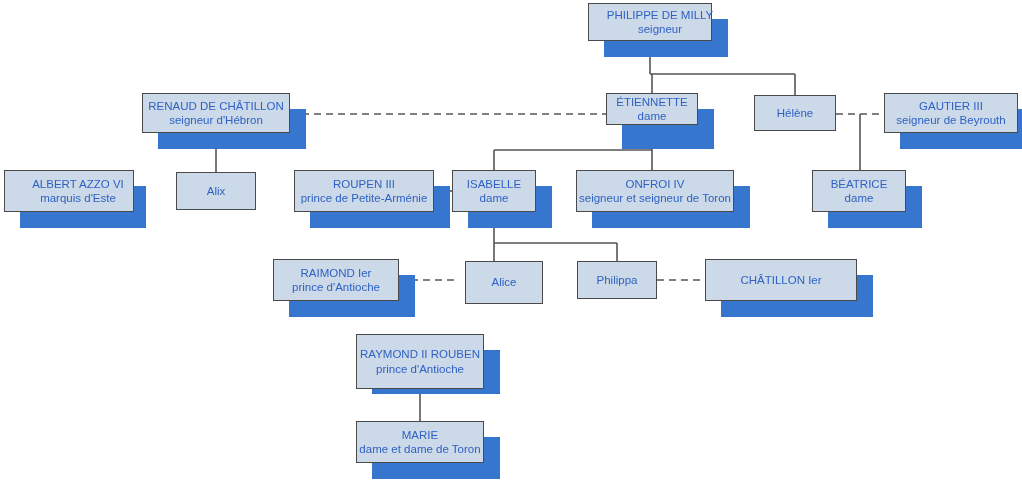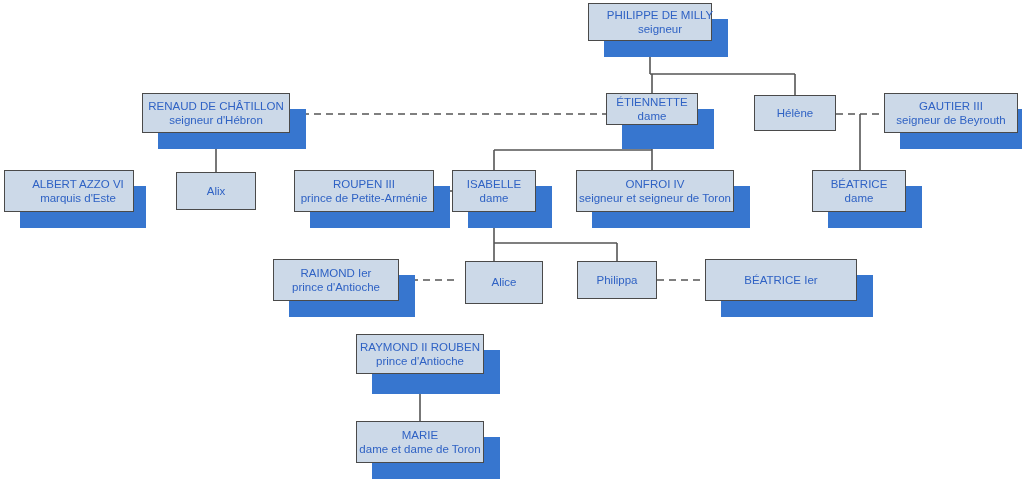--- a/index.html
+++ b/index.html
@@ -134,23 +134,23 @@
       <div class="l1">RAIMOND Ier</div>
       <div class="l2">prince d'Antioche</div>
     </div>
     <div class="node" style="left: 455px; top: 261px; width: 78px; height: 43px; margin-left: 10px;">
       <div class="l1">Alice</div>
     </div>
     <div class="node" style="left: 577px; top: 261px; width: 80px; height: 38px;">
       <div class="l1">Philippa</div>
     </div>
     <div class="node" style="left: 705px; top: 259px; width: 152px; height: 42px;">
-      <div class="l1">BÉATRICE Ier</div>
+      <div class="l1">CHÂTILLON Ier</div>
     </div>
-    <div class="node" style="left: 356px; top: 334px; width: 128px; height: 40px;">
+    <div class="node" style="left: 356px; top: 334px; width: 128px; height: 55px;">
       <div class="l1">RAYMOND II ROUBEN</div>
       <div class="l2">prince d'Antioche</div>
     </div>
     <div class="node" style="left: 356px; top: 421px; width: 128px; height: 42px; text-align: right;">
       <div class="l1">MARIE</div>
       <div class="l2">dame et dame de Toron</div>
     </div>
   </div>
 
 </body></html>

